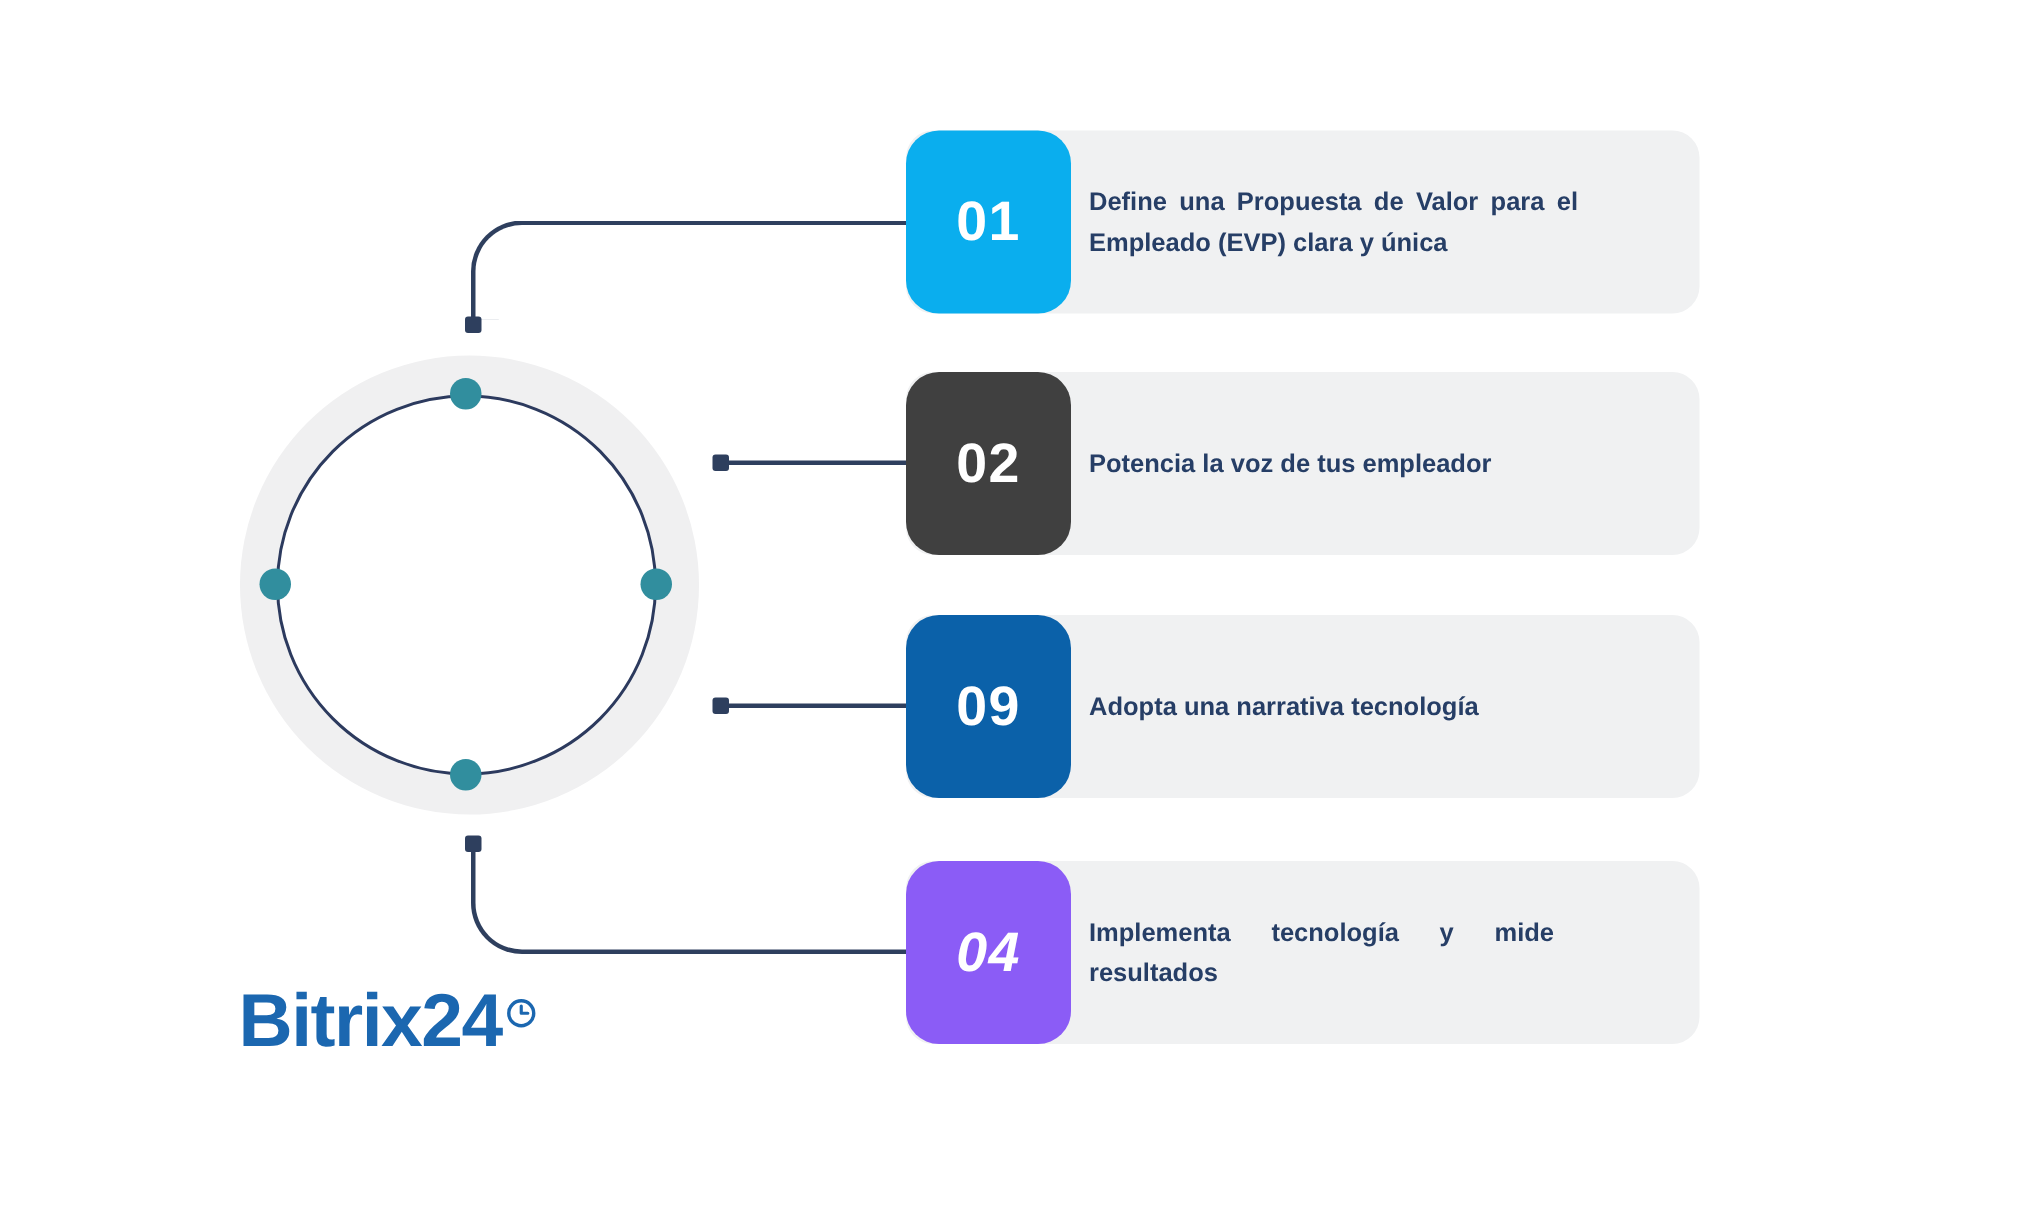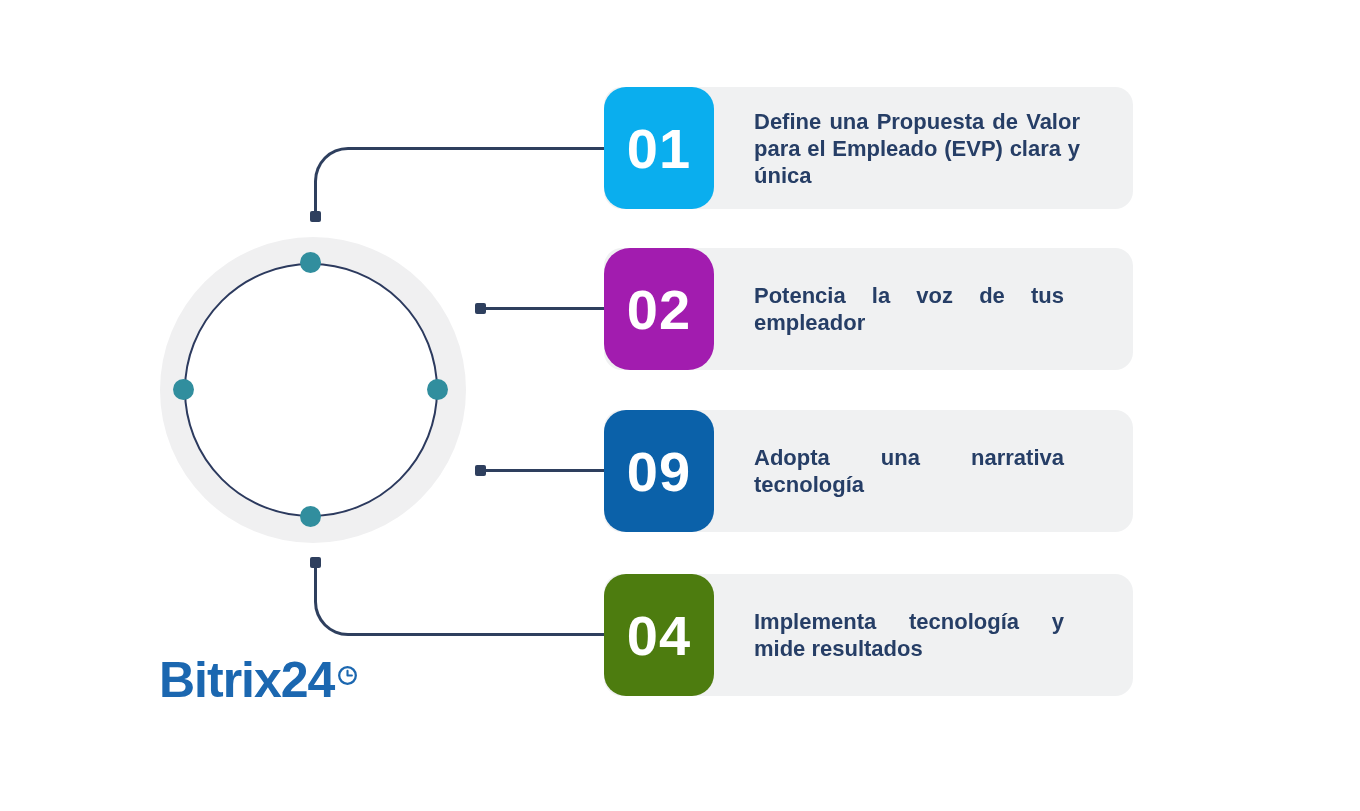--- a/index.html
+++ b/index.html
@@ -37,25 +37,25 @@
   .cap-3{left:475px;top:465px;}
   .cap-4{left:310px;top:557px;}
 
   
   .row{position:absolute;left:604px;width:529px;height:122px;}
   .row-1{top:87px;} .row-2{top:248px;} .row-3{top:410px;} .row-4{top:574px;}
   .card{position:absolute;inset:0;background:#f0f1f2;border-radius:18px;}
   .badge{
     position:absolute;left:0;top:0;width:110px;height:122px;border-radius:22px;
     display:flex;align-items:center;justify-content:center;
-    color:#ffffff;font-size:56px;font-weight:bold;letter-spacing:1px;
+    color:#ffffff;font-size:37px;font-weight:bold;letter-spacing:1px;
   }
   .step-title{
-    position:absolute;left:150px;top:50%;transform:translateY(-50%);
-    font-size:22px;line-height:27px;font-weight:bold;color:#263e66;
+    position:absolute;left:122px;top:50%;transform:translateY(-50%);
+    font-size:17px;line-height:27px;font-weight:bold;color:#263e66;
     text-align:justify;text-align-last:left;text-justify:inter-word;
   }
   .w1{width:326px;} .w2{width:310px;} .w3{width:310px;} .w4{width:310px;}
 
   
   .logo{position:absolute;left:159px;top:658px;display:flex;align-items:flex-start;color:#1b67b0;}
   .logo-text{font-size:50px;font-weight:bold;letter-spacing:-1px;line-height:44px;}
   .logo-clock{width:21px;height:21px;margin-left:3px;margin-top:7px;}
 </style>
 </head>
@@ -80,33 +80,33 @@
   <div class="endcap cap-4"></div>
 
   <div class="row row-1">
     <div class="card"></div>
     <div class="badge" style="background-color: rgb(10, 174, 238);">01</div>
     <div class="step-title w1">Define una Propuesta de Valor para el Empleado (EVP) clara y única</div>
   </div>
 
   <div class="row row-2">
     <div class="card"></div>
-    <div class="badge" style="background-color: #a21caf; border-radius: 26px;">02</div>
+    <div class="badge" style="background-color: #404040;">02</div>
     <div class="step-title w2">Potencia la voz de tus empleador</div>
   </div>
 
   <div class="row row-3">
     <div class="card"></div>
     <div class="badge" style="background-color: rgb(11, 97, 169);">09</div>
     <div class="step-title w3">Adopta una narrativa tecnología</div>
   </div>
 
   <div class="row row-4">
     <div class="card"></div>
-    <div class="badge" style="background-color: #4d7c0f;">04</div>
+    <div class="badge" style="background-color: #8b5cf6; font-style: italic;">04</div>
     <div class="step-title w4">Implementa tecnología y mide resultados</div>
   </div>
 
   <div class="logo">
     <span class="logo-text">Bitrix24</span>
     <svg class="logo-clock" viewBox="0 0 24 24">
       <circle cx="12" cy="12" r="9.5" fill="none" stroke="#1b67b0" stroke-width="2.6"></circle>
       <path d="M12 6.5 L12 12 L17 12" fill="none" stroke="#1b67b0" stroke-width="2.4" stroke-linecap="round" stroke-linejoin="round"></path>
     </svg>
   </div>

